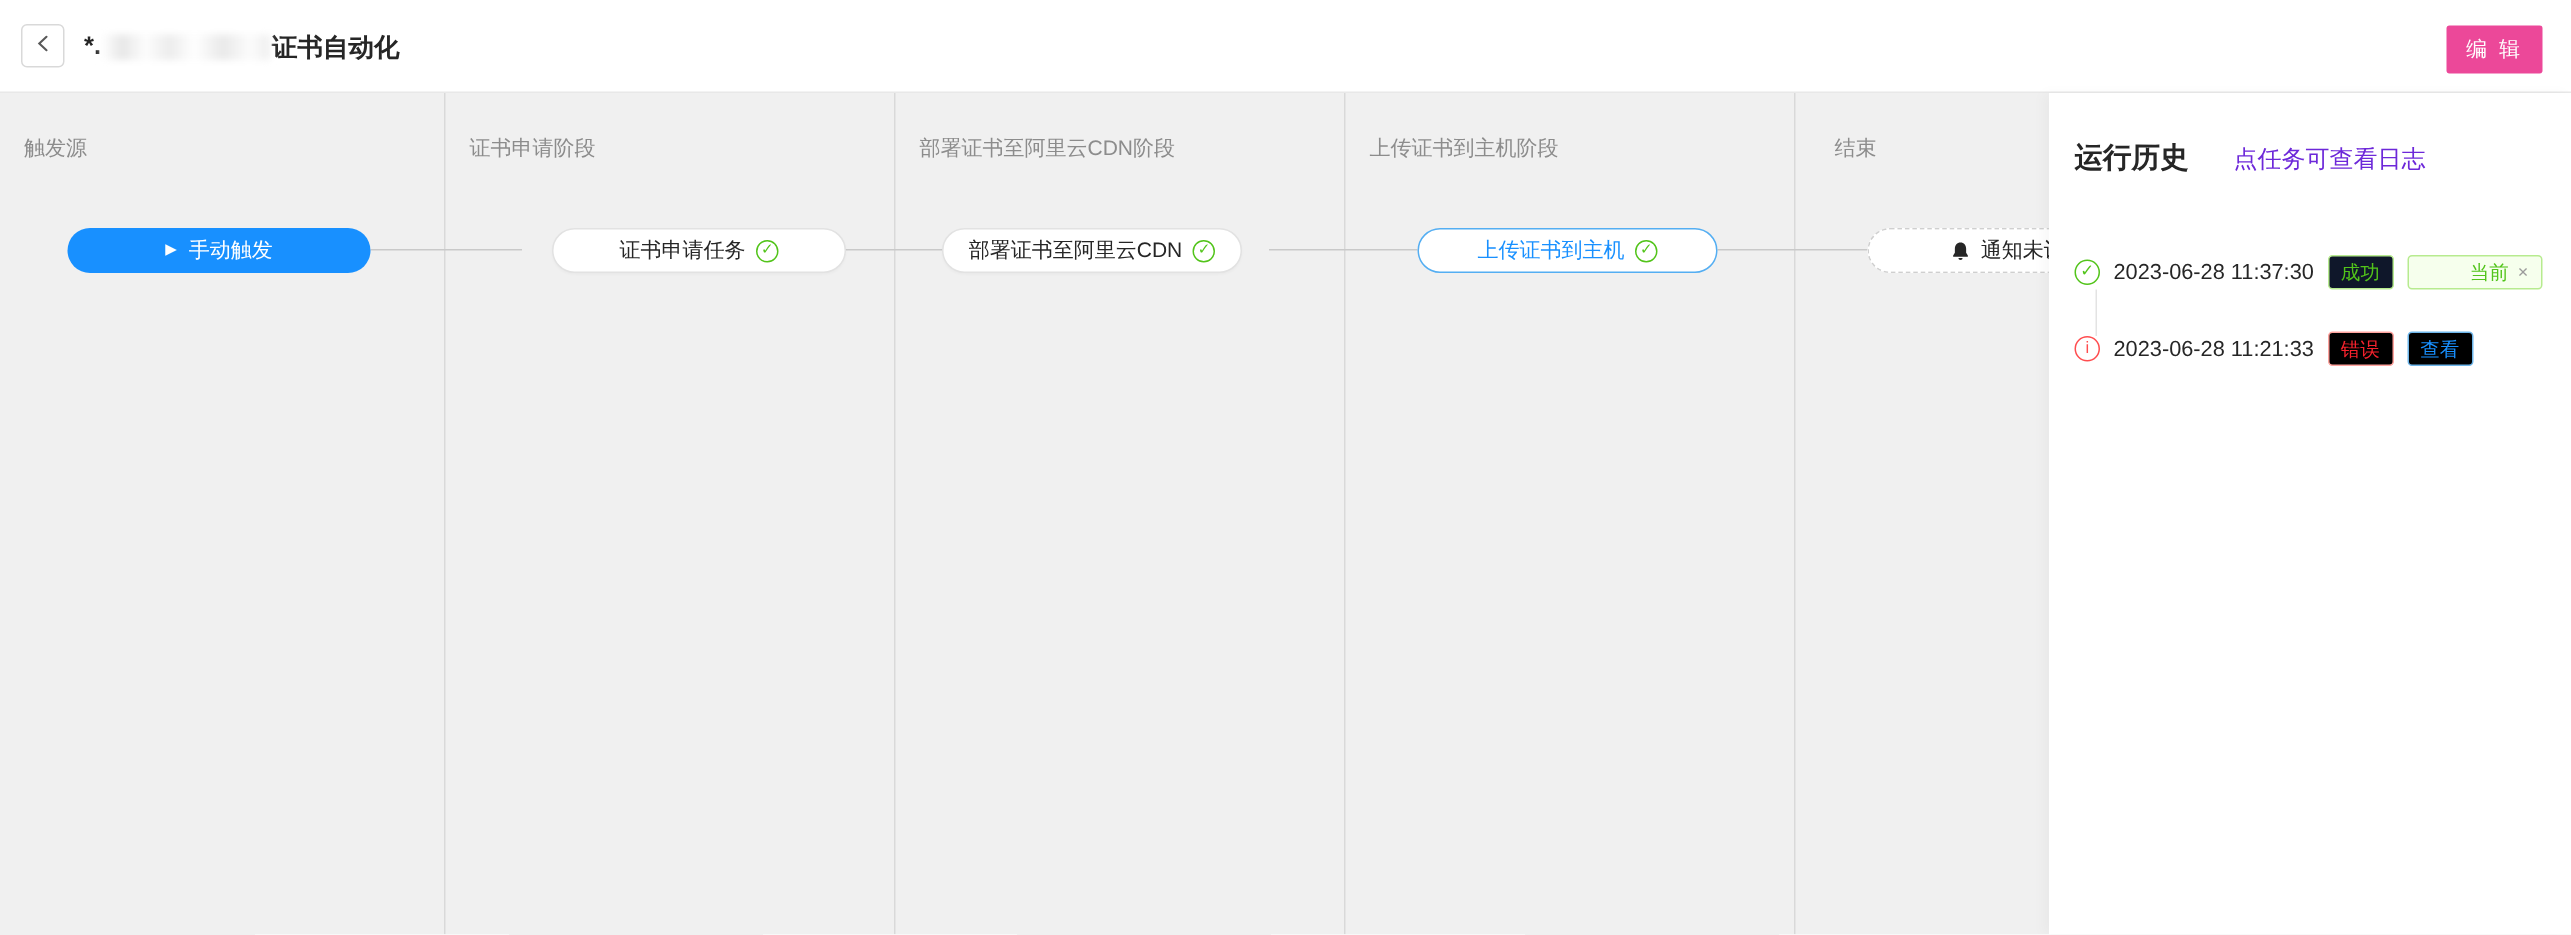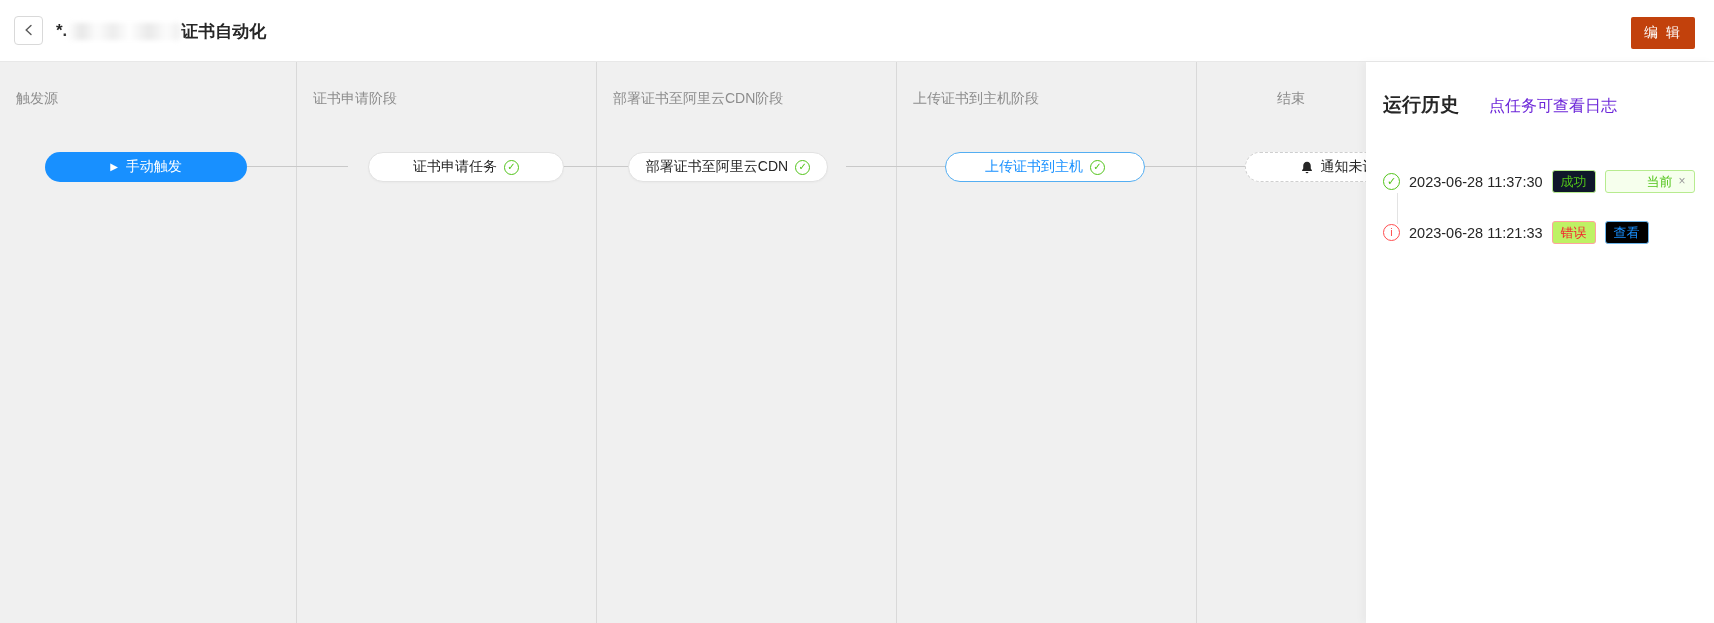--- a/index.html
+++ b/index.html
@@ -8,21 +8,21 @@
 
   
   .header { position:absolute; top:0; left:0; right:0; height:62px; background:#fff; border-bottom:1px solid #e8e8e8; }
   .back-btn { position:absolute; left:14px; top:16px; width:29px; height:29px; background:#fff;
               border:1px solid #d9d9d9; border-radius:4px; display:flex; align-items:center; justify-content:center; cursor:pointer; }
   .page-title { position:absolute; left:56px; top:0; height:62px; display:flex; align-items:center;
                 font-size:17px; font-weight:bold; color:#262626; white-space:nowrap; }
   .redacted { display:inline-block; width:112px; height:17px; margin:0 1px; border-radius:2px;
               background:linear-gradient(90deg,#fff 0%,#e7e7e7 12%,#fdfdfd 26%,#ececec 40%,#fff 55%,#e9e9e9 72%,#fcfcfc 88%,#eee 100%);
               filter:blur(2.5px); }
-  .edit-btn { position:absolute; right:19px; top:17px; width:64px; height:32px; background:#c2410c; color:#fff;
+  .edit-btn { position:absolute; right:19px; top:17px; width:64px; height:32px; background:#ec4899; color:#fff;
               font-size:14px; border:none; border-radius:2px; cursor:pointer; letter-spacing:2px;
               font-family:"Liberation Sans","DejaVu Sans",sans-serif; }
 
   
   .workflow { position:absolute; top:62px; left:0; width:1366px; bottom:0; background:#f0f0f0; overflow:hidden; }
   .v-divider { position:absolute; top:0; bottom:0; width:1px; background:#d9d9d9; }
   .col-label { position:absolute; top:28px; font-size:14px; color:#8c8c8c; white-space:nowrap; }
 
   .conn { position:absolute; top:104px; height:1px; background:#c9c9c9; }
 
@@ -54,21 +54,21 @@
   .h-icon { width:17px; height:17px; border-radius:50%; border:1px solid; font-size:11px; line-height:15px;
             text-align:center; flex:0 0 auto; }
   .h-ok  { border-color:#52c41a; color:#52c41a; }
   .h-err { border-color:#ff4d4f; color:#ff4d4f; }
   .entry-time { margin-left:9px; font-size:14.5px; color:#262626; }
 
   .badge { margin-left:9px; font-size:13px; line-height:19px; padding:1px 8px; border-radius:3px; border:1px solid; }
   .badge-success { background:#0f172a; border-color:#b7eb8f; color:#52c41a; }
   .badge-current { background:#f6ffed; border-color:#b7eb8f; color:#52c41a; display:inline-flex; align-items:center; cursor:pointer;padding-left:41px; }
   .badge-current .x { color:#9b9b9b; margin-left:6px; font-size:12px; }
-  .badge-error { background:#bef264; border-color:#ffa39e; color:#f5222d; }
+  .badge-error { background:#000000; border-color:#ffa39e; color:#f5222d; }
   .badge-view  { background:#000000; border-color:#6db5ea; color:#1890ff; cursor:pointer; }
 </style>
 </head>
 <body>
 
 <div class="screen">
 
   <div class="header">
     <div class="back-btn">
       <span>
@@ -89,21 +89,21 @@
 
     <div class="v-divider" style="left:296px;"></div>
     <div class="v-divider" style="left:596px;"></div>
     <div class="v-divider" style="left:896px;"></div>
     <div class="v-divider" style="left:1196px;"></div>
 
     <div class="col-label" style="left:16px;">触发源</div>
     <div class="col-label" style="left:313px;">证书申请阶段</div>
     <div class="col-label" style="left:613px;">部署证书至阿里云CDN阶段</div>
     <div class="col-label" style="left:913px;">上传证书到主机阶段</div>
-    <div class="col-label" style="left:1277px;">结束</div>
+    <div class="col-label" style="left:1223px;">结束</div>
 
     <div class="conn" style="left:247px;  width:101px;"></div>
     <div class="conn" style="left:544px;  width:102px;"></div>
     <div class="conn" style="left:846px;  width:99px;"></div>
     <div class="conn" style="left:1145px; width:100px;"></div>
 
     <div class="node node-trigger">
       <span class="play-glyph">▶</span>
       <span>手动触发</span>
     </div>

